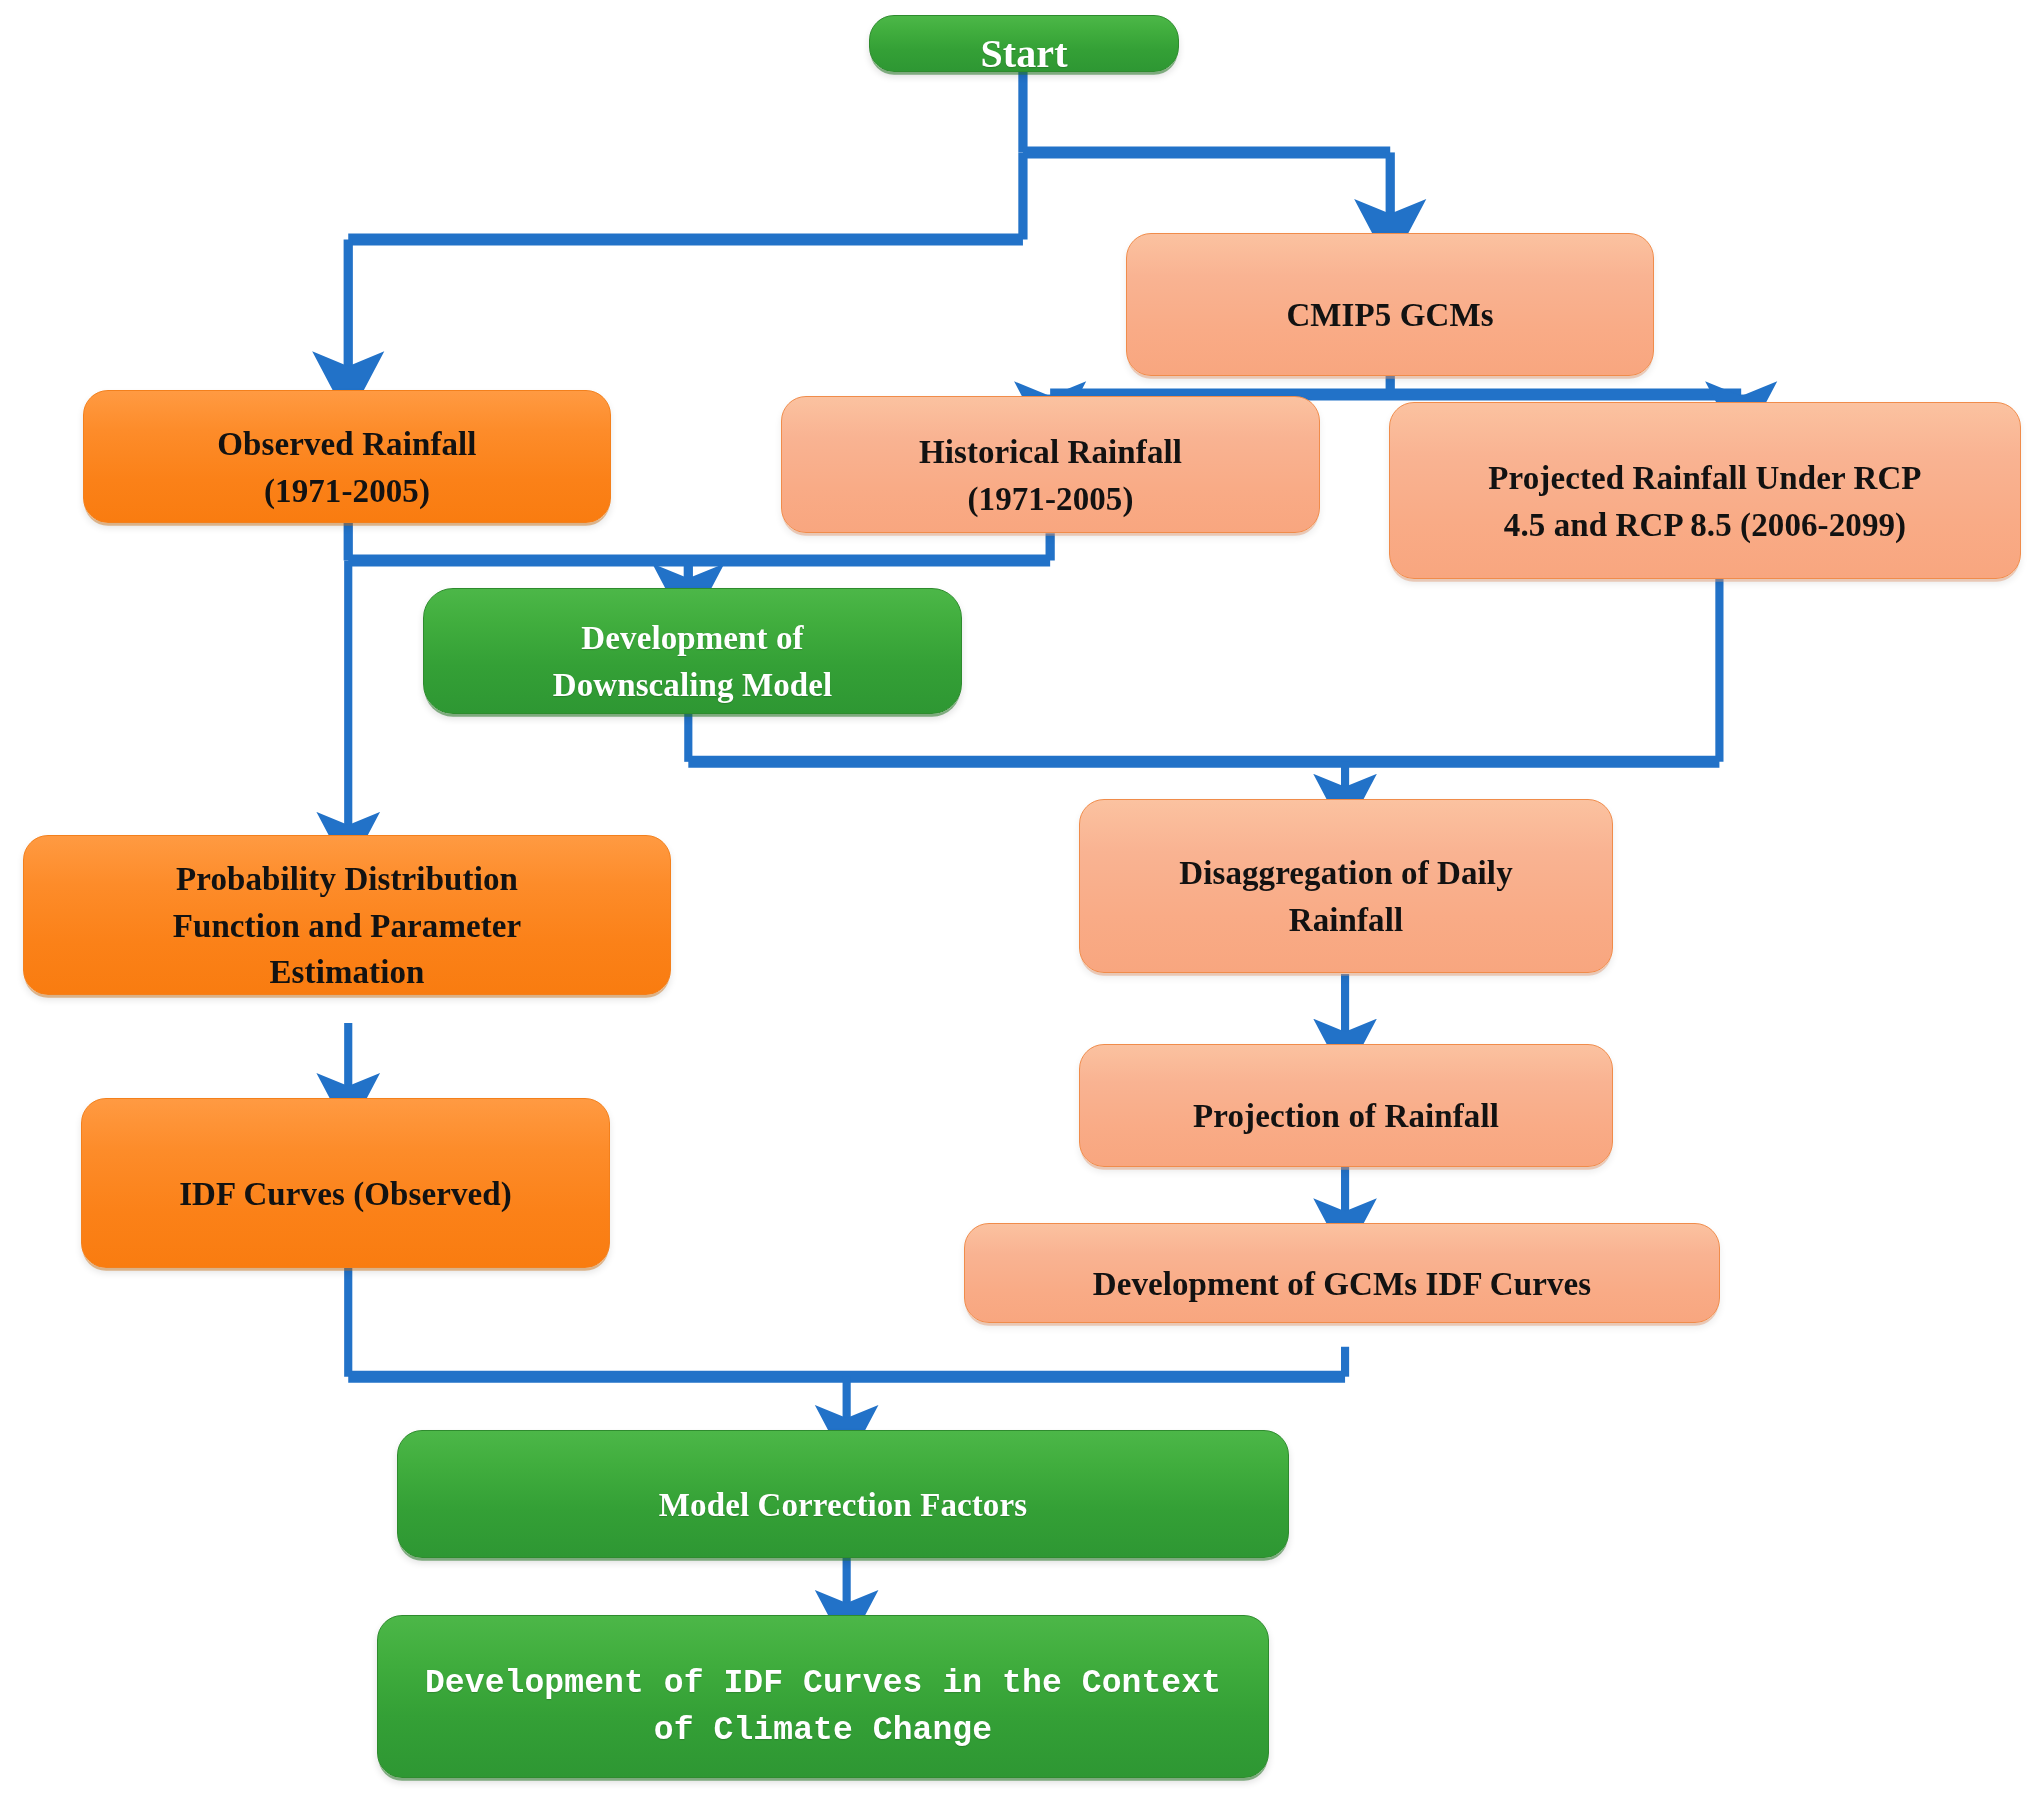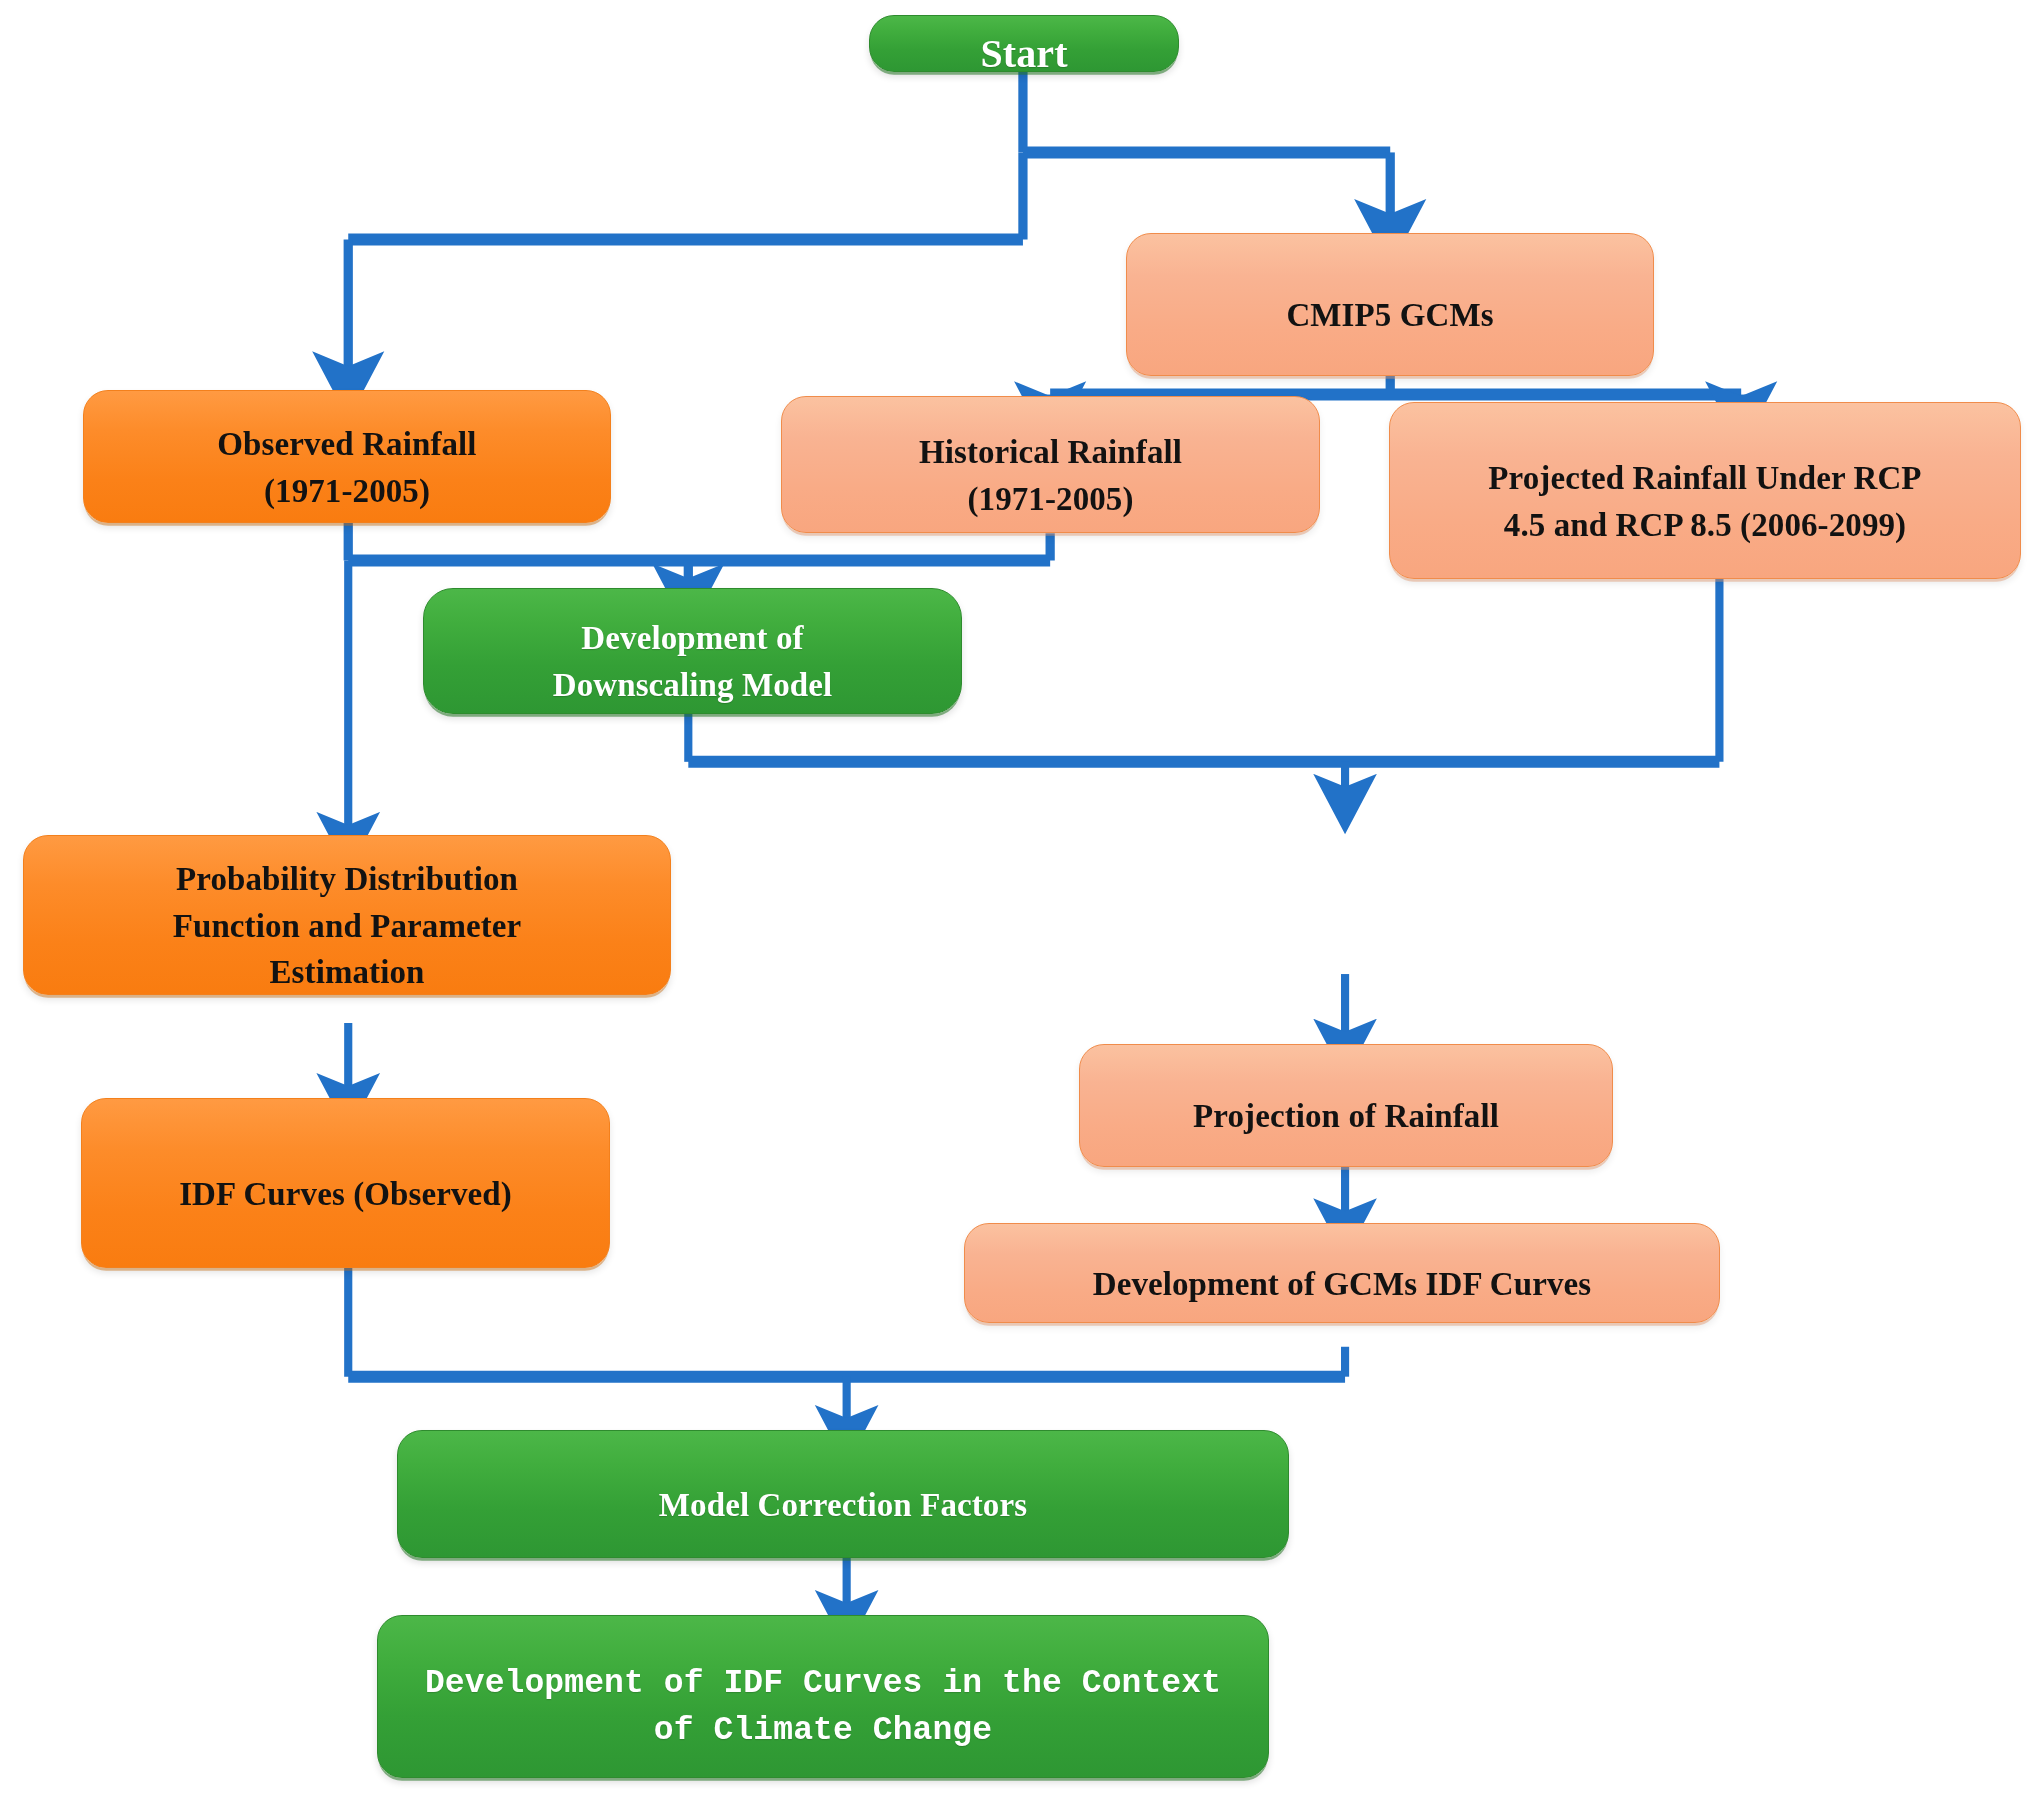--- a/index.html
+++ b/index.html
@@ -154,20 +154,24 @@
     <span class="lbl">Development of
 Downscaling Model</span>
   </div>
 
   <div class="node n-orange fs-lg" style="left:23px; top:835px; width:648px; height:160px;">
     <span class="lbl">Probability Distribution
 Function and Parameter
 Estimation</span>
   </div>
 
+  <div class="node n-salmon fs-lg" style="left:1079px; top:799px; width:534px; height:174px;">
+    <span class="lbl">Disaggregation of Daily
+Rainfall</span>
+  </div>
 
   <div class="node n-orange fs-lg" style="left:81px; top:1098px; width:529px; height:170px;">
     <span class="lbl">IDF Curves  (Observed)</span>
   </div>
 
   <div class="node n-salmon fs-lg" style="left:1079px; top:1044px; width:534px; height:123px;">
     <span class="lbl">Projection of Rainfall</span>
   </div>
 
   <div class="node n-salmon fs-lg" style="left:964px; top:1223px; width:756px; height:100px;">

